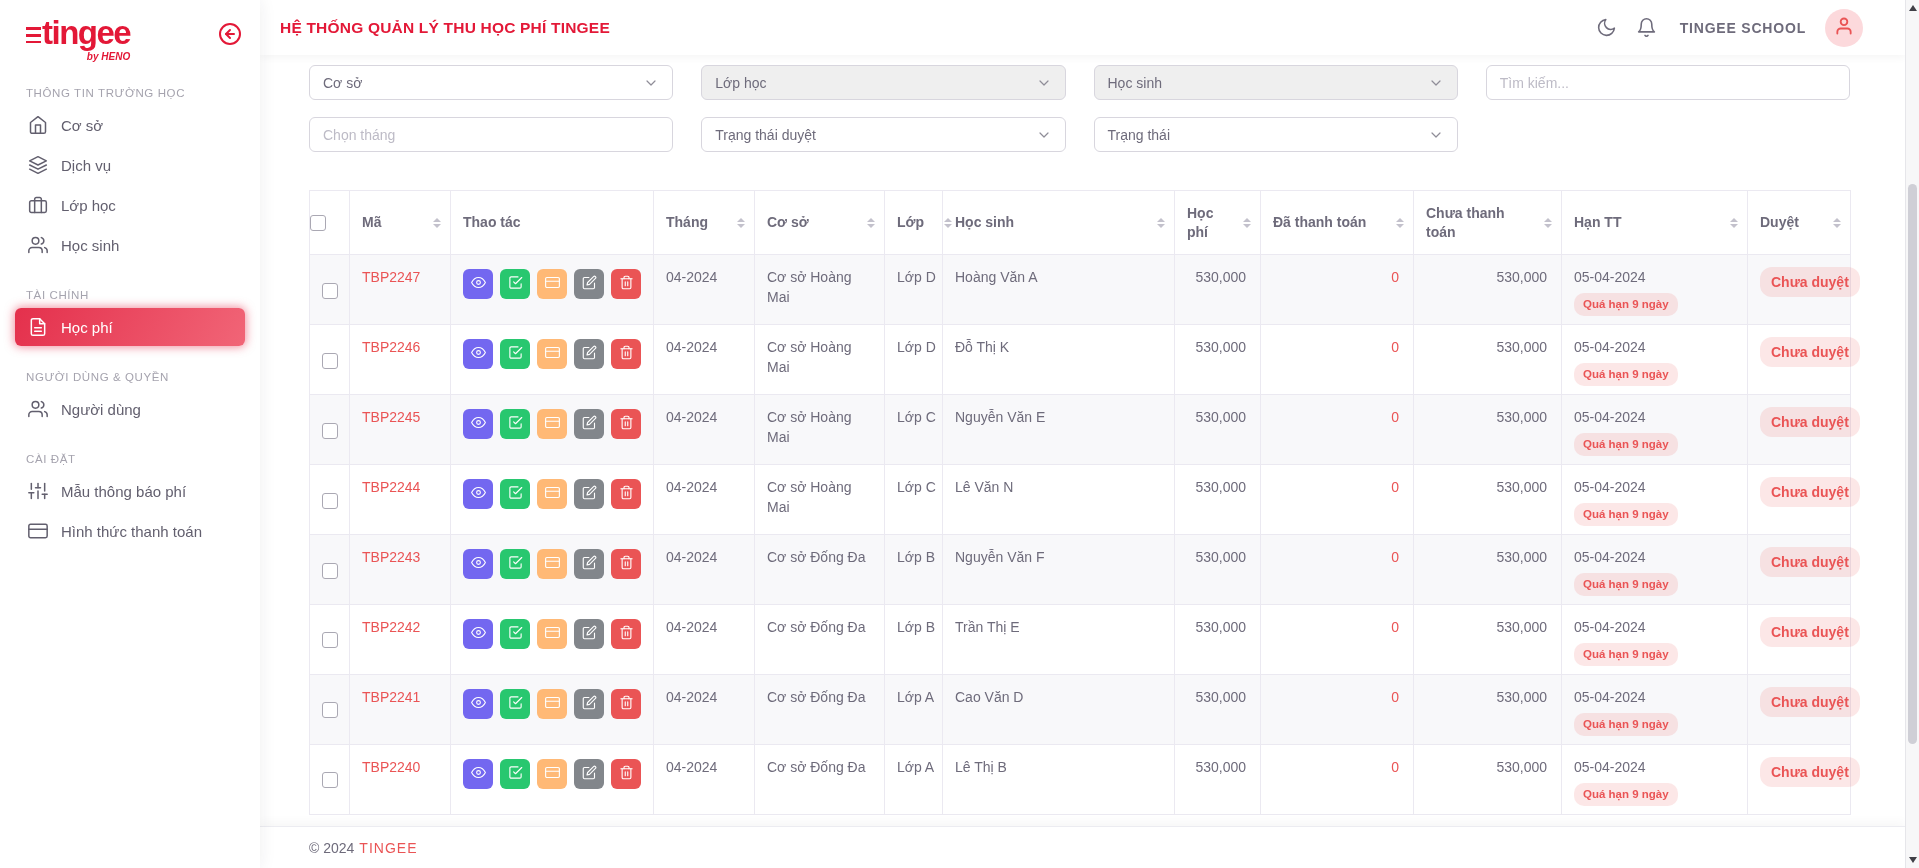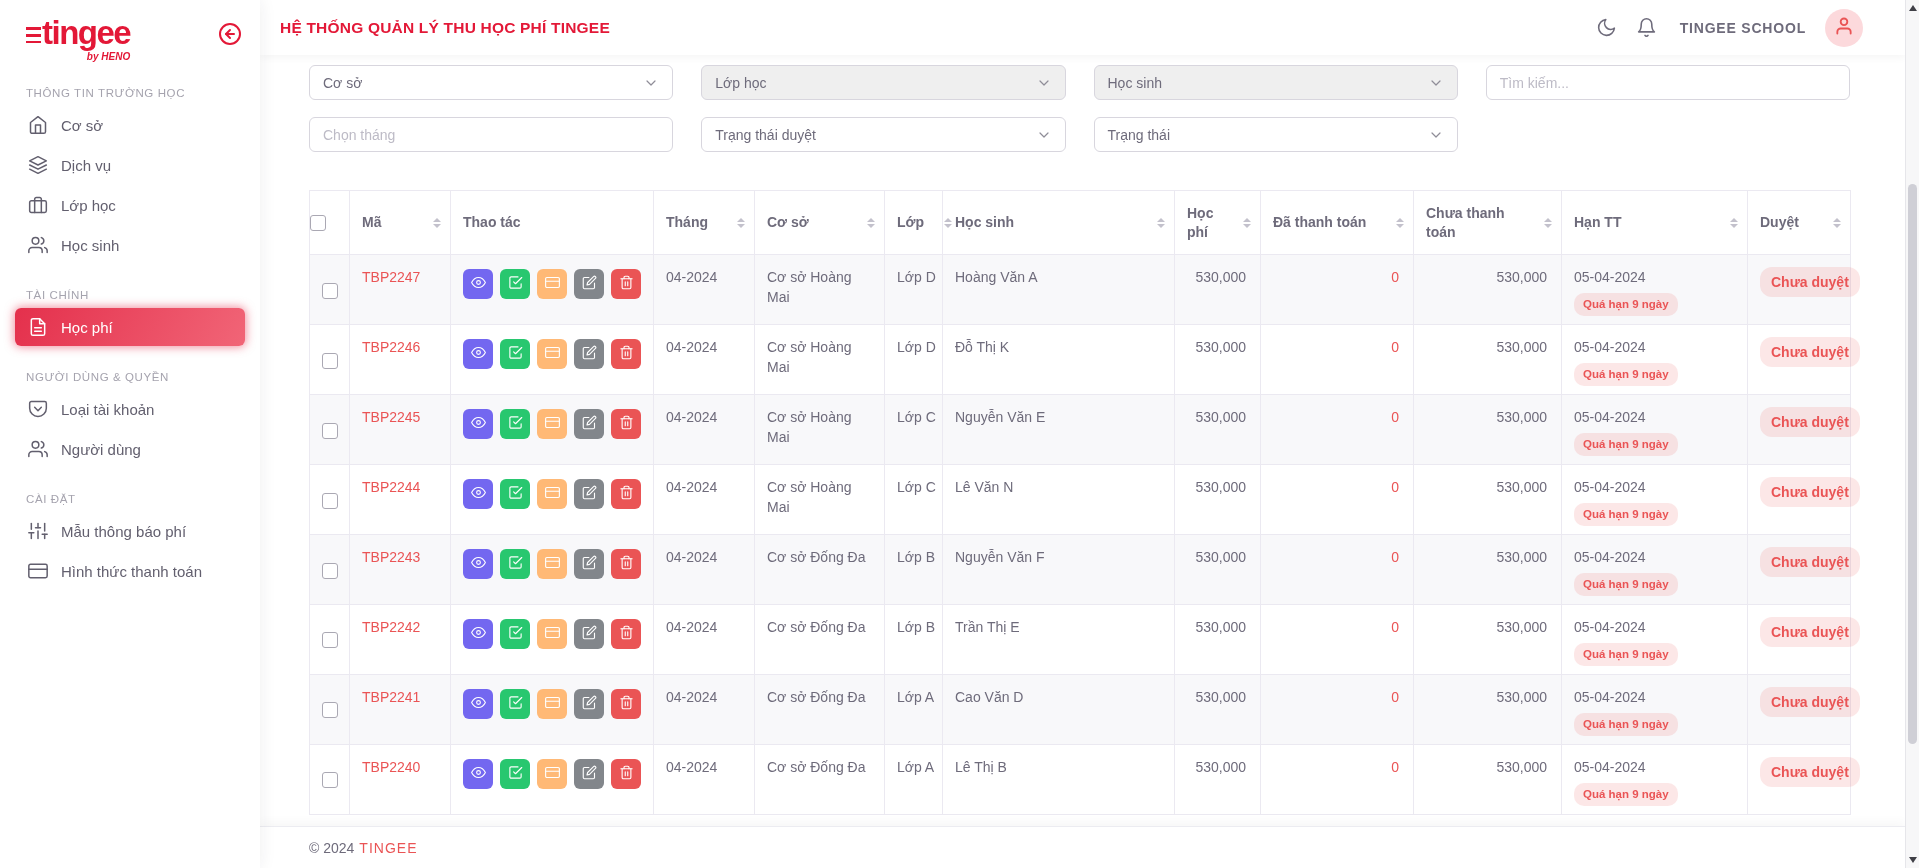--- a/index.html
+++ b/index.html
@@ -171,29 +171,20 @@
             <svg viewBox="0 0 24 24" fill="none" stroke="currentColor" stroke-width="1.8" stroke-linecap="round" stroke-linejoin="round">
               <path d="M14 2H6a2 2 0 0 0-2 2v16a2 2 0 0 0 2 2h12a2 2 0 0 0 2-2V8z"></path>
               <polyline points="14 2 14 8 20 8"></polyline>
               <line x1="16" y1="13" x2="8" y2="13"></line>
               <line x1="16" y1="17" x2="8" y2="17"></line>
             </svg>
           </span>
           <span>Học phí</span>
         </div>
         <div class="nav-section-label">NGƯỜI DÙNG &amp; QUYỀN</div>
-        <div class="nav-item">
-          <span class="icon ">
-            <svg viewBox="0 0 24 24" fill="none" stroke="currentColor" stroke-width="1.8" stroke-linecap="round" stroke-linejoin="round">
-              <path d="M4 3h16a2 2 0 0 1 2 2v6a10 10 0 0 1-10 10A10 10 0 0 1 2 11V5a2 2 0 0 1 2-2z"></path>
-              <polyline points="8 10 12 14 16 10"></polyline>
-            </svg>
-          </span>
-          <span>Loại tài khoản</span>
-        </div>
         <div class="nav-item">
           <span class="icon ">
             <svg viewBox="0 0 24 24" fill="none" stroke="currentColor" stroke-width="1.8" stroke-linecap="round" stroke-linejoin="round">
               <path d="M17 21v-2a4 4 0 0 0-4-4H5a4 4 0 0 0-4 4v2"></path>
               <circle cx="9" cy="7" r="4"></circle>
               <path d="M23 21v-2a4 4 0 0 0-3-3.87"></path>
               <path d="M16 3.13a4 4 0 0 1 0 7.75"></path>
             </svg>
           </span>
           <span>Người dùng</span>

